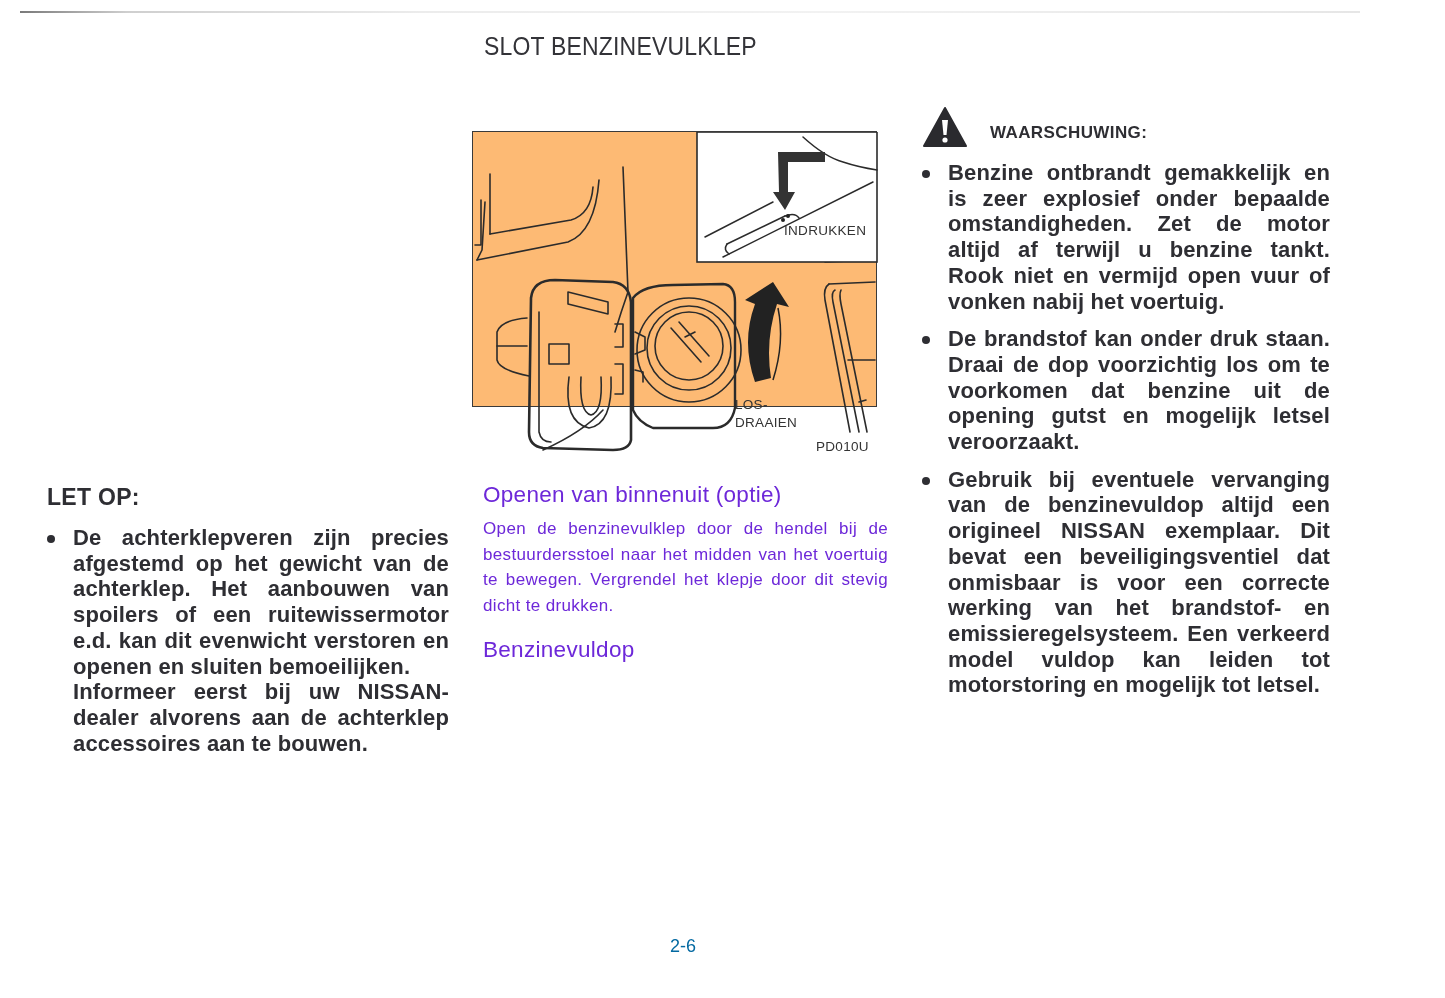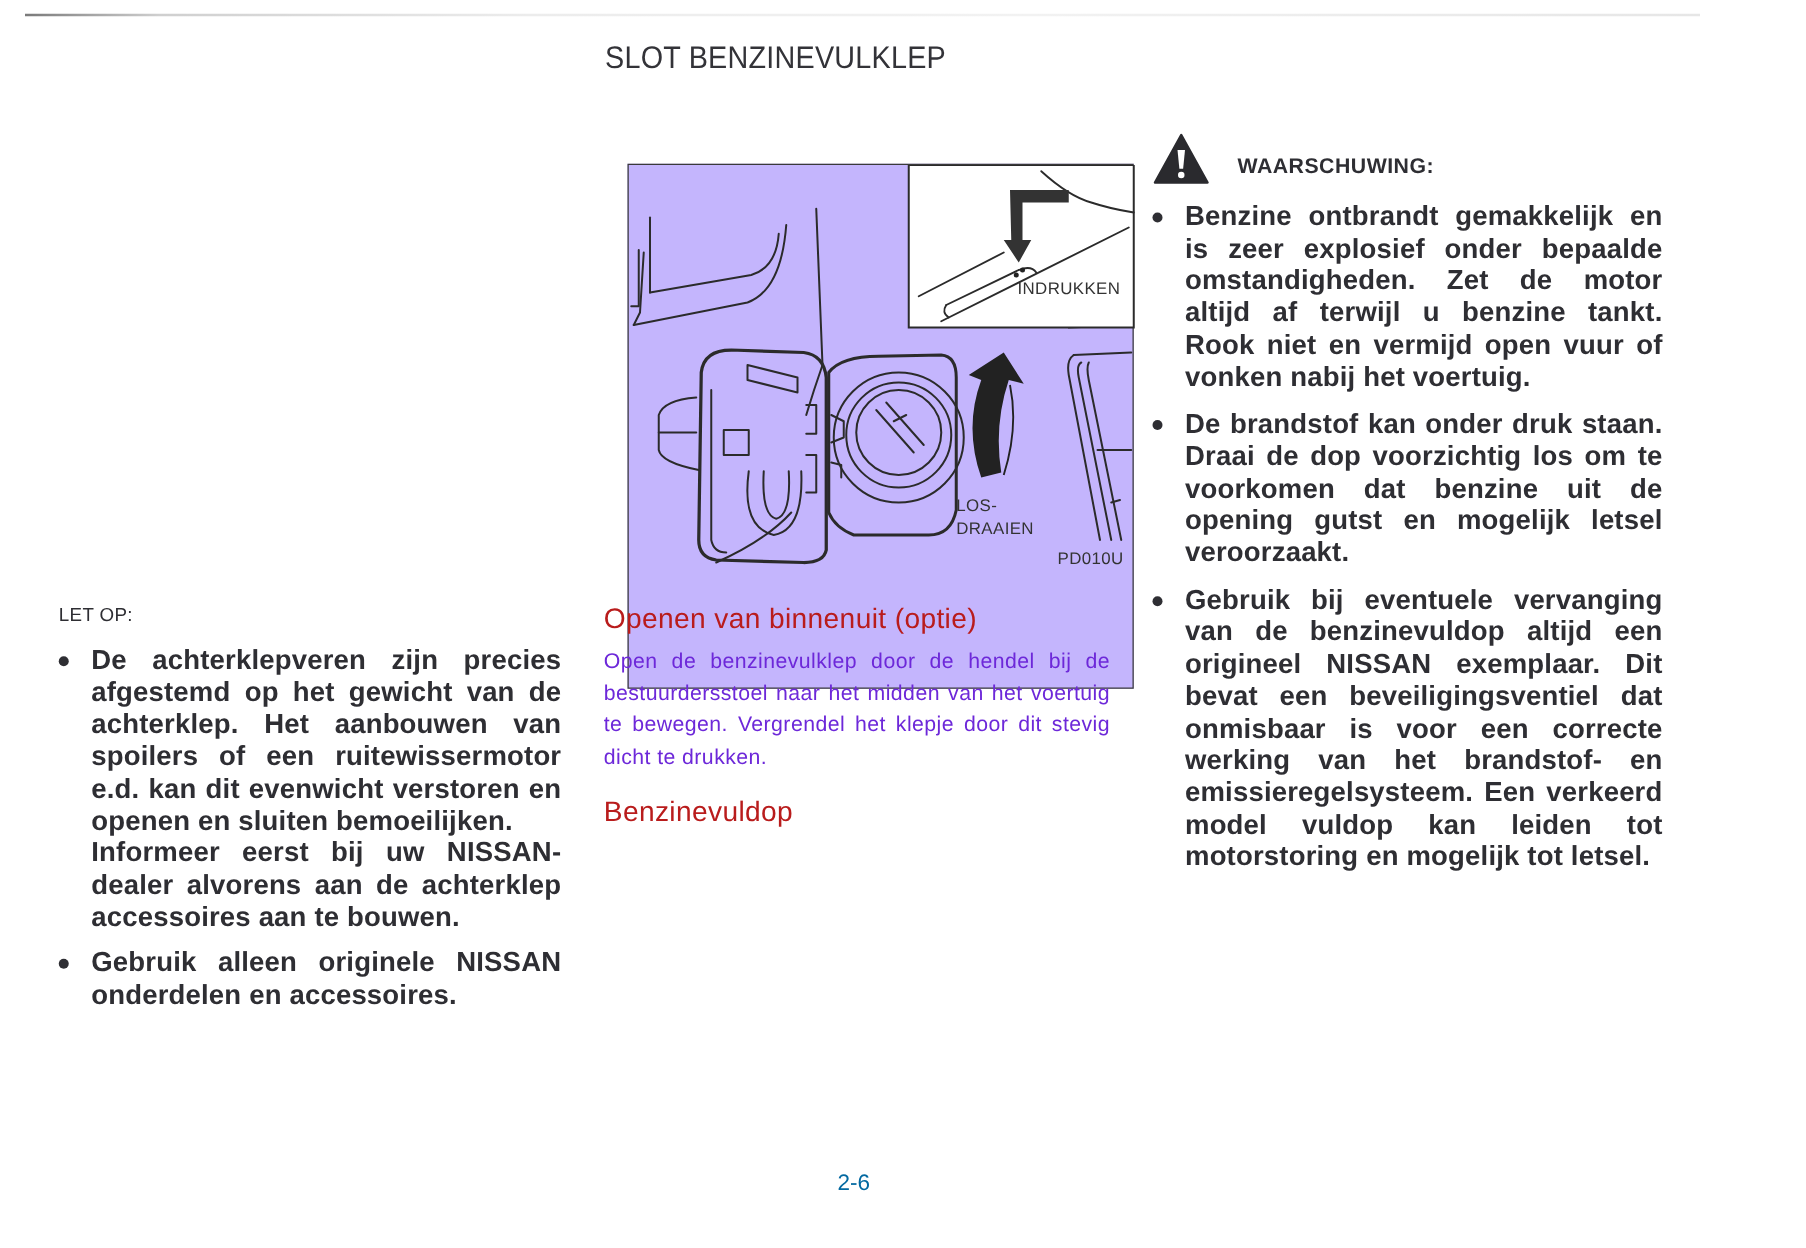--- a/index.html
+++ b/index.html
@@ -37,22 +37,22 @@
     }
 
     
     .caution {
       position: absolute;
       left: 47px;
       top: 484px;
       width: 402px;
     }
     .caution-title {
-      font-weight: normal;
-      font-size: 15px;
+      font-weight: bold;
+      font-size: 23px;
       margin-bottom: 14px;
       letter-spacing: 0.3px;
     }
     .bold-list {
       list-style: none;
       margin: 0;
       padding: 0;
     }
     .bold-list li {
       position: relative;
@@ -73,27 +73,27 @@
       border-radius: 50%;
       background: #2e2e33;
     }
     .bold-list li p {
       margin: 0;
     }
 
     
     .figure {
       position: absolute;
-      left: 502px;
+      left: 472px;
       top: 131px;
       width: 405px;
-      height: 420px;
+      height: 276px;
       border: 1.6px solid #3a3a3a;
       box-sizing: border-box;
-      background: #c4b5fd;
+      background: #fdba74;
     }
     .figure svg {
       position: absolute;
       left: 0;
       top: 0;
     }
     .fig-label {
       position: absolute;
       font-size: 13.5px;
       color: #333;
@@ -104,21 +104,21 @@
     .sec {
       position: absolute;
       left: 483px;
       width: 405px;
     }
     .sec h2 {
       font-weight: normal;
       font-size: 22.5px;
       margin: 0 0 8px 0;
       letter-spacing: 0.3px;
-      color: #b91c1c;
+      color: #6d28d9;
     }
     .sec p {
       margin: 0;
       font-size: 17px;
       line-height: 25.5px;
       text-align: justify;
       text-align-last: left;
       letter-spacing: 0.35px;
       color: #6d28d9;
     }
@@ -165,24 +165,20 @@
 
 <div class="page-title">SLOT BENZINEVULKLEP</div>
 
 <div class="caution">
   <div class="caution-title">LET OP:</div>
   <ul class="bold-list">
     <li>
       <span class="bullet"></span>
       <p>De achterklepveren zijn precies afgestemd op het gewicht van de achterklep. Het aanbouwen van spoilers of een ruitewissermotor e.d. kan dit evenwicht verstoren en openen en sluiten bemoeilijken.</p>
       <p>Informeer eerst bij uw NISSAN-dealer alvorens aan de achterklep accessoires aan te bouwen.</p>
-    </li>
-    <li>
-      <span class="bullet"></span>
-      <p>Gebruik alleen originele NISSAN onderdelen en accessoires.</p>
     </li>
   </ul>
 </div>
 
 <div class="figure">
   <svg width="405" height="332" viewBox="0 0 405 332">
     <g fill="none" stroke="#2b2b2b" stroke-width="1.6" stroke-linecap="round" stroke-linejoin="round">
 
       <path d="M2 113 L8 113 L8 68"></path>
       <path d="M4 128 L9 118 L12 70"></path>

